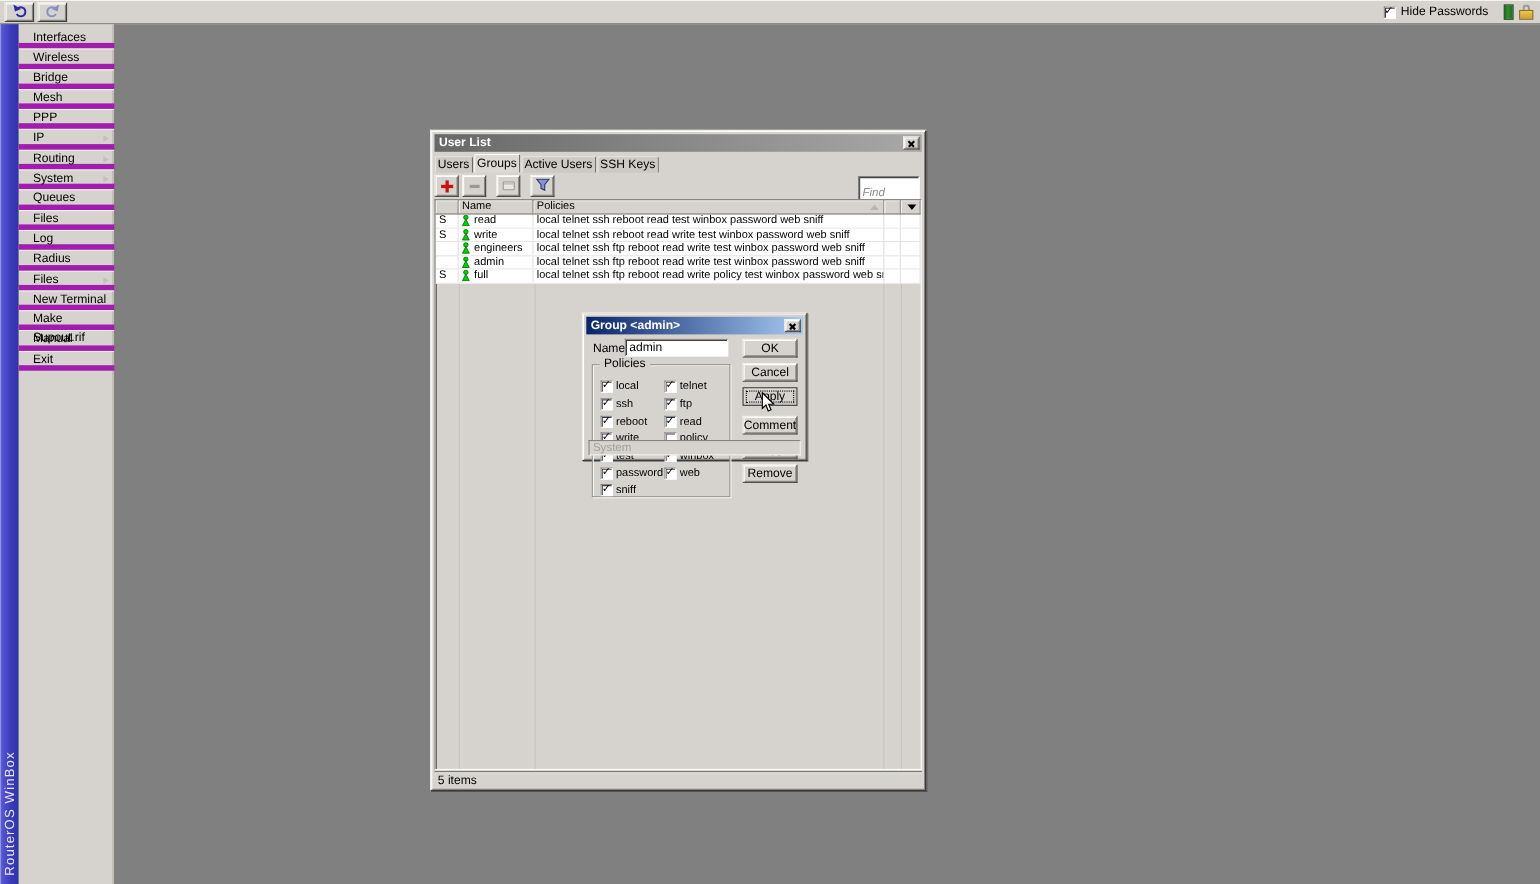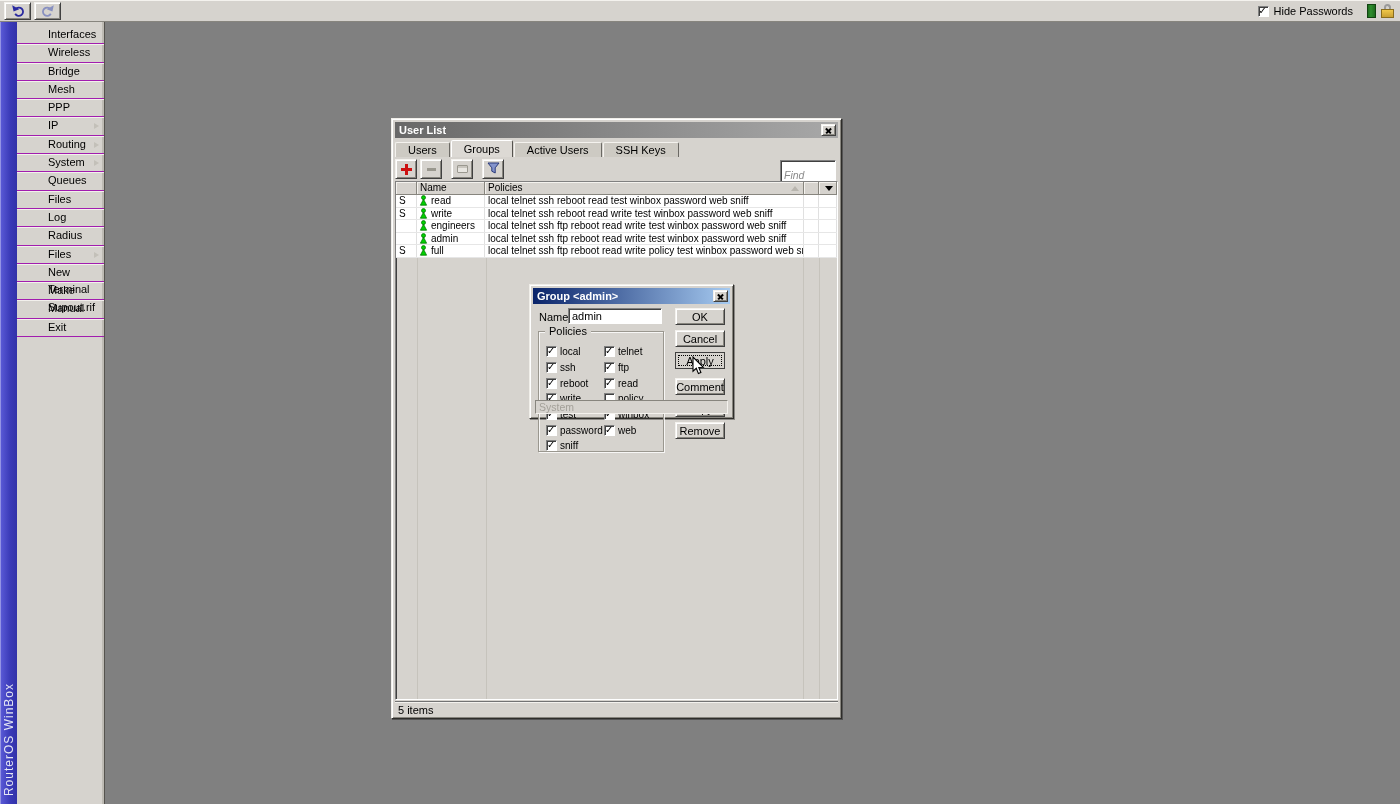--- a/index.html
+++ b/index.html
@@ -17,38 +17,38 @@
   .cb.checked::after { content:"✓"; position:absolute; left:0px; top:-2px; font:bold 10px "DejaVu Sans",sans-serif; color:#000; }
   .green-ind { width:9px; height:14px; background:linear-gradient(90deg,#1e6b1e,#2f8f2f 40%,#1e6b1e); border:1px solid #114411; }
   .lock-ic { position:relative; width:13px; height:14px; }
   .lock-ic .body { position:absolute; left:0; bottom:0; width:13px; height:9px; background:linear-gradient(#f0c84a,#caa133); border:1px solid #8a6d1d; }
   .lock-ic .shackle { position:absolute; left:3px; top:0; width:7px; height:7px; border:2px solid #9a9a9a; border-bottom:none; border-radius:4px 4px 0 0; }
 
   
   .brand-strip { position:absolute; left:0; top:22px; width:17px; height:782px; background:linear-gradient(90deg,#5c5cd8,#3a3ab8 60%,#3232a8); box-shadow: inset 1px 0 0 rgba(255,255,255,.35); }
   .brand-text { position:absolute; left:2px; bottom:8px; writing-mode:vertical-rl; transform:rotate(180deg); color:#e4e6f4; font-size:12px; letter-spacing:1px; white-space:nowrap; }
   .sidebar { position:absolute; left:17px; top:22px; width:88px; height:782px; background:#d6d3ce; border-right:1px solid #55534e; box-shadow: inset -2px 0 0 #bdbab3; padding-top:4px; }
-  .side-item { position:relative; height:18.3px; line-height:17px; padding-left:31px; border-bottom:1px solid #a21caf; cursor:default; }
+  .side-item { position:relative; height:18.3px; line-height:17px; padding-left:13px; border-bottom:5px solid #a21caf; cursor:default; }
   .side-item:nth-child(n+2) { box-shadow: inset 0 1px 0 #f2f0ec; }
   .subarrow { position:absolute; right:5px; top:6px; width:0; height:0; border-top:3px solid transparent; border-bottom:3px solid transparent; border-left:5px solid #c3c0b9; }
 
   
   .win { position:absolute; background:#d6d3ce; border:1px solid; border-color:#f0eee9 #2e2d2a #2e2d2a #f0eee9; box-shadow: inset 1px 1px 0 #fff, inset -1px -1px 0 #87857e, 1px 1px 0 rgba(0,0,0,.35); }
   .titlebar { position:absolute; left:3px; right:3px; top:3px; height:16px; display:flex; align-items:center; padding-left:4px; color:#fff; font-weight:bold; }
   .titlebar.inactive { background:linear-gradient(90deg,#686868,#a8a8a8); }
   .titlebar.active   { background:linear-gradient(90deg,#0a246a,#a6caf0); }
   .close-btn { position:absolute; right:2px; top:2px; width:15px; height:12px; display:flex; align-items:center; justify-content:center; }
   .xglyph { position:relative; width:7px; height:7px; }
   .xglyph::before,.xglyph::after { content:""; position:absolute; left:0; top:3px; width:7px; height:1.6px; background:#000; }
   .xglyph::before { transform:rotate(45deg);} .xglyph::after { transform:rotate(-45deg);}
 
   
   #ulwin { left:391px; top:118px; width:451px; height:601px; z-index:10; }
   .tabs { position:absolute; left:3px; top:21px; height:17px; display:flex; align-items:flex-end; }
-  .tab { height:15px; line-height:14px; padding:0 12px; background:#cdcac3; border:1px solid; border-color:#f4f2ee #6b6964 #b0ada6 #f4f2ee; border-bottom:none; border-radius:2px 2px 0 0; margin-right:1px; cursor:default; }
+  .tab { height:15px; line-height:14px; padding:0 2px; background:#cdcac3; border:1px solid; border-color:#f4f2ee #6b6964 #b0ada6 #f4f2ee; border-bottom:none; border-radius:2px 2px 0 0; margin-right:1px; cursor:default; }
   .tab.active { height:17px; line-height:16px; background:#dcd9d4; border-color:#ffffff #55534e transparent #ffffff; position:relative; z-index:2; }
   .ul-toolbar { position:absolute; left:3px; right:3px; top:39px; height:22px; }
   .tool-btn { position:absolute; top:1px; width:22px; height:20px; display:flex; align-items:center; justify-content:center; }
   .plus-ic { position:relative; width:11px; height:11px; }
   .plus-ic::before { content:""; position:absolute; left:0; top:4px; width:11px; height:3px; background:#cc1111; }
   .plus-ic::after  { content:""; position:absolute; left:4px; top:0; width:3px; height:11px; background:#cc1111; }
   .minus-ic { width:9px; height:3px; background:#9a988f; }
   .copy-ic { width:11px; height:8px; background:#e8e6e1; border:1px solid #9a988f; border-radius:1px; box-shadow: inset 0 2px 0 #c8c5be; }
   .find-input { position:absolute; right:2px; top:2px; width:56px; height:29px; padding:1px 3px; font-size:10.5px; }
   .find-input::placeholder { color:#8a8a8a; font-style:italic; }

